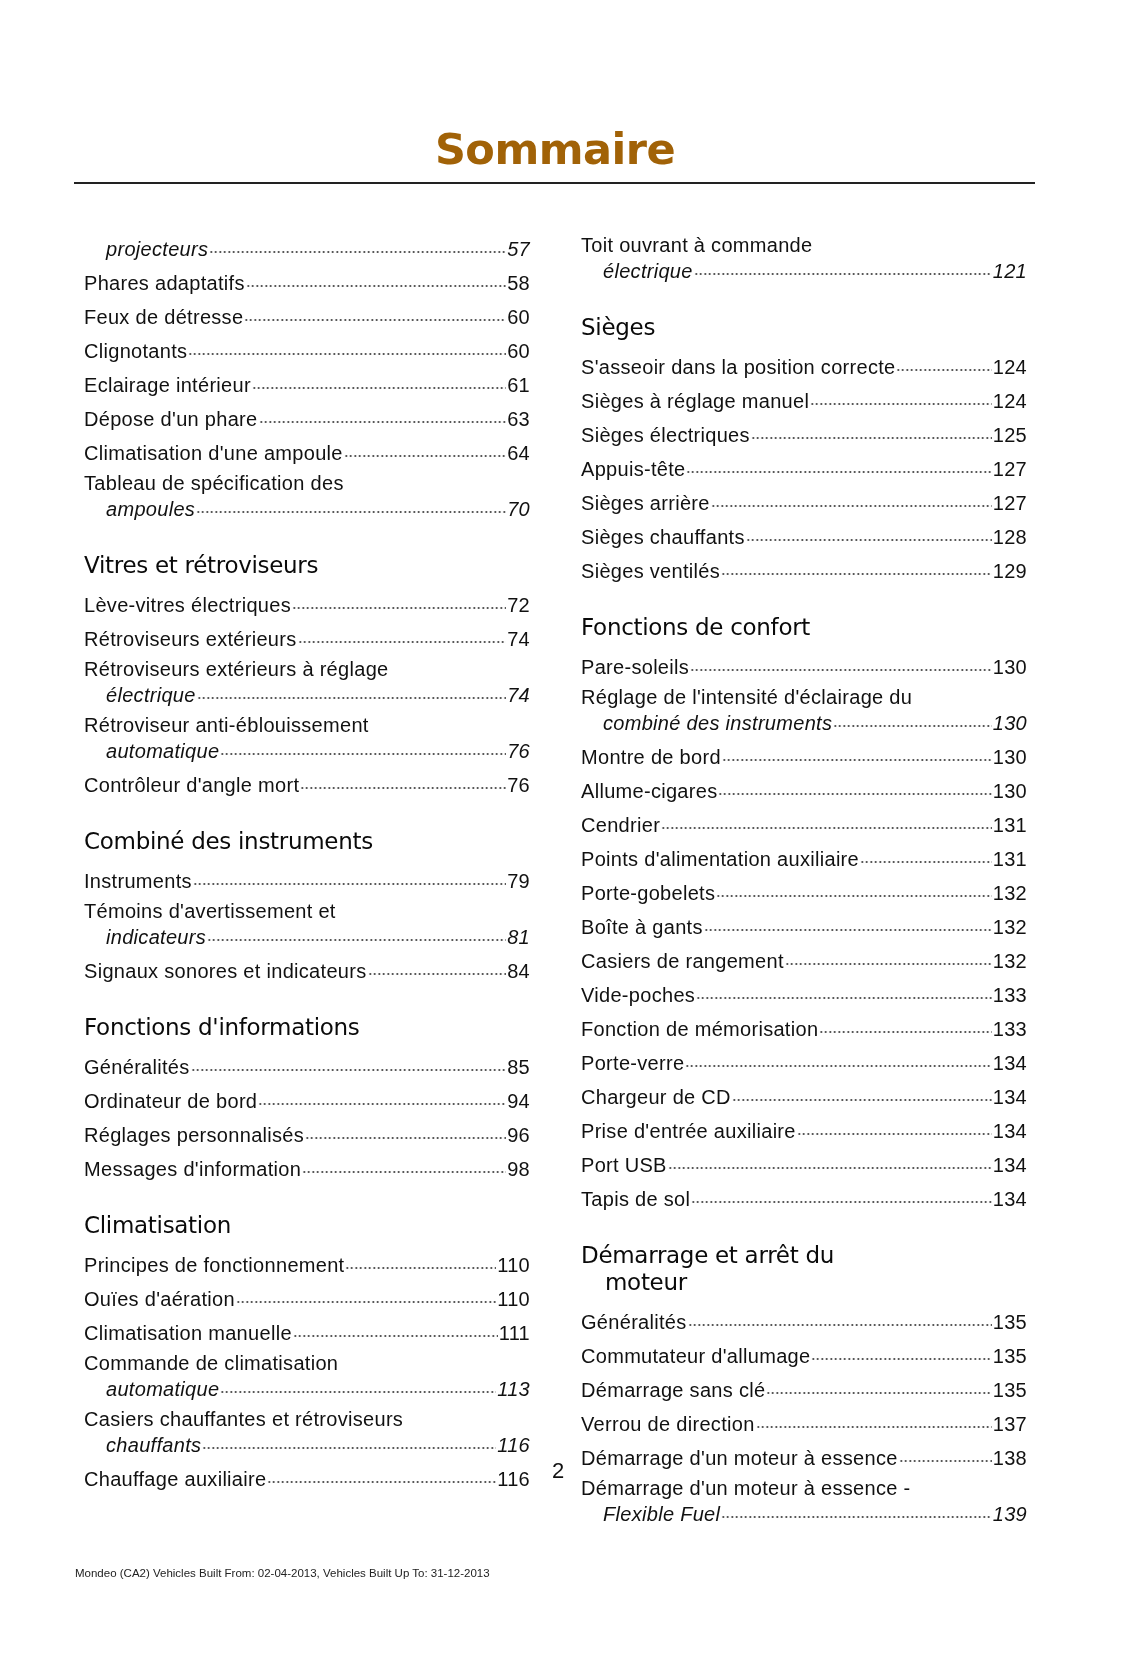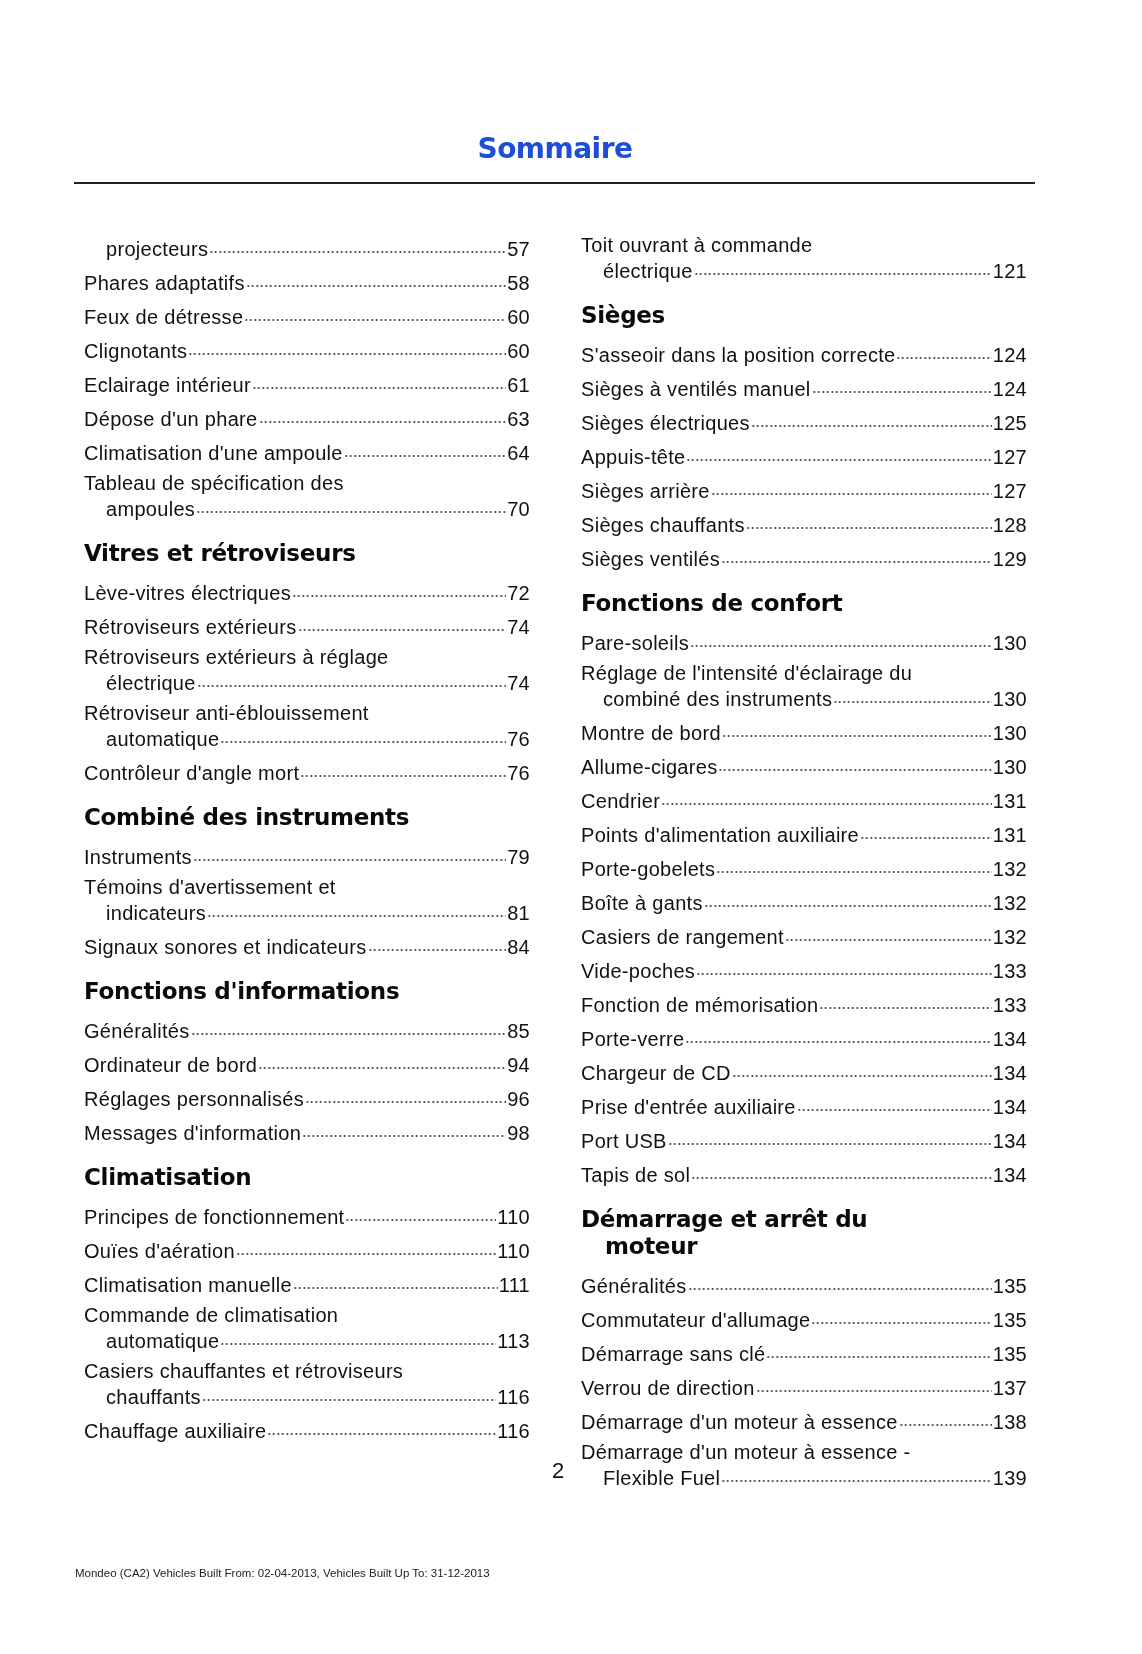--- a/index.html
+++ b/index.html
@@ -1,35 +1,35 @@
 <!DOCTYPE html>
 <html><head>
 <meta charset="utf-8">
 <style>
   html, body { margin:0; padding:0; background:#ffffff; }
   body { width:1142px; height:1654px; position:relative; overflow:hidden; color:#111111;
          font-family:"Liberation Sans", sans-serif; }
   .title { position:absolute; left:0; width:1110px; top:128px; text-align:center;
-           font-family:"DejaVu Sans", sans-serif; font-weight:bold; font-size:28px; line-height:42px;
-           letter-spacing:-0.5px; color:#1d4ed8; }
+           font-family:"DejaVu Sans", sans-serif; font-weight:bold; font-size:43px; line-height:42px;
+           letter-spacing:-0.5px; color:#a16207; }
   .rule { position:absolute; left:74px; width:961px; top:182px; height:2px; background:#222222; }
   .col { position:absolute; top:234px; width:446px; }
   .col.left { left:84px; }
   .col.right { left:581px; }
   .entry { font-size:20px; line-height:22px; margin-bottom:8px; letter-spacing:0.3px; }
   .entry .l1 { display:block; white-space:nowrap; }
   .entry .row { display:flex; align-items:baseline; white-space:nowrap; }
-  .entry .row.indent { padding-left:22px; }
+  .entry .row.indent { padding-left:22px;font-style:italic; }
   .entry .txt { flex:0 0 auto; }
   .entry .dots { flex:1 1 auto; height:22px; margin:0 1px;
                  background-image: radial-gradient(circle, #333333 0.9px, transparent 1.1px);
                  background-size:4.5px 4px; background-repeat:repeat-x; background-position:left 16px; }
   .entry .pg { flex:0 0 auto; }
-  .heading { font-family:"DejaVu Sans", sans-serif; font-weight:bold; font-size:23px; line-height:27px;
-             margin-top:20px; margin-bottom:11px; letter-spacing:-0.3px; color:#0a0a0a; }
+  .heading { font-family:"DejaVu Sans", sans-serif; font-weight:normal; font-size:23px; line-height:27px;
+             margin-top:32px; margin-bottom:11px; letter-spacing:-0.3px; color:#0a0a0a; }
   .heading .h2 { display:block; padding-left:24px; }
   .pagenum { position:absolute; left:548px; top:1458px; width:20px; text-align:center;
              font-size:22px; line-height:26px; }
   .footer { position:absolute; left:75px; top:1566px; font-size:11.5px; line-height:14px; color:#222222;text-align:center; }
 </style>
 </head>
 <body>
 
 <div class="title">Sommaire</div>
 <div class="rule"></div>
@@ -240,21 +240,21 @@
     <div class="heading">Sièges</div>
     <div class="entry">
       <div class="row">
         <span class="txt">S'asseoir dans la position correcte</span>
         <span class="dots"></span>
         <span class="pg">124</span>
       </div>
     </div>
     <div class="entry">
       <div class="row">
-        <span class="txt">Sièges à ventilés manuel</span>
+        <span class="txt">Sièges à réglage manuel</span>
         <span class="dots"></span>
         <span class="pg">124</span>
       </div>
     </div>
     <div class="entry">
       <div class="row">
         <span class="txt">Sièges  électriques</span>
         <span class="dots"></span>
         <span class="pg">125</span>
       </div>

